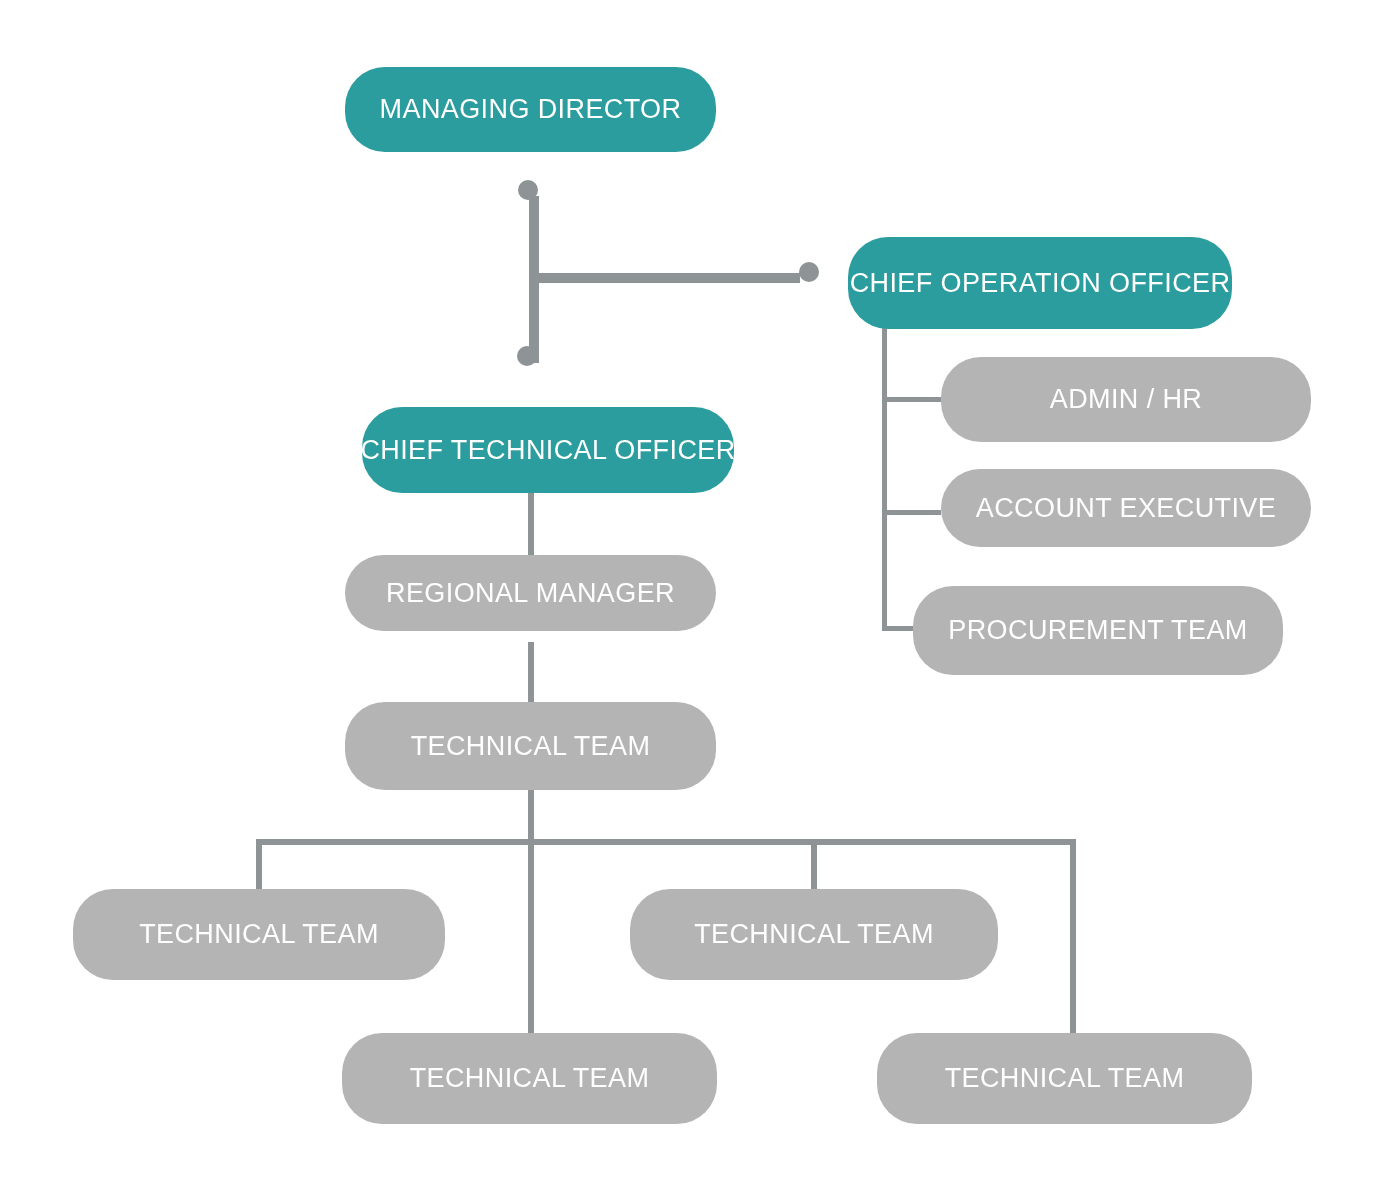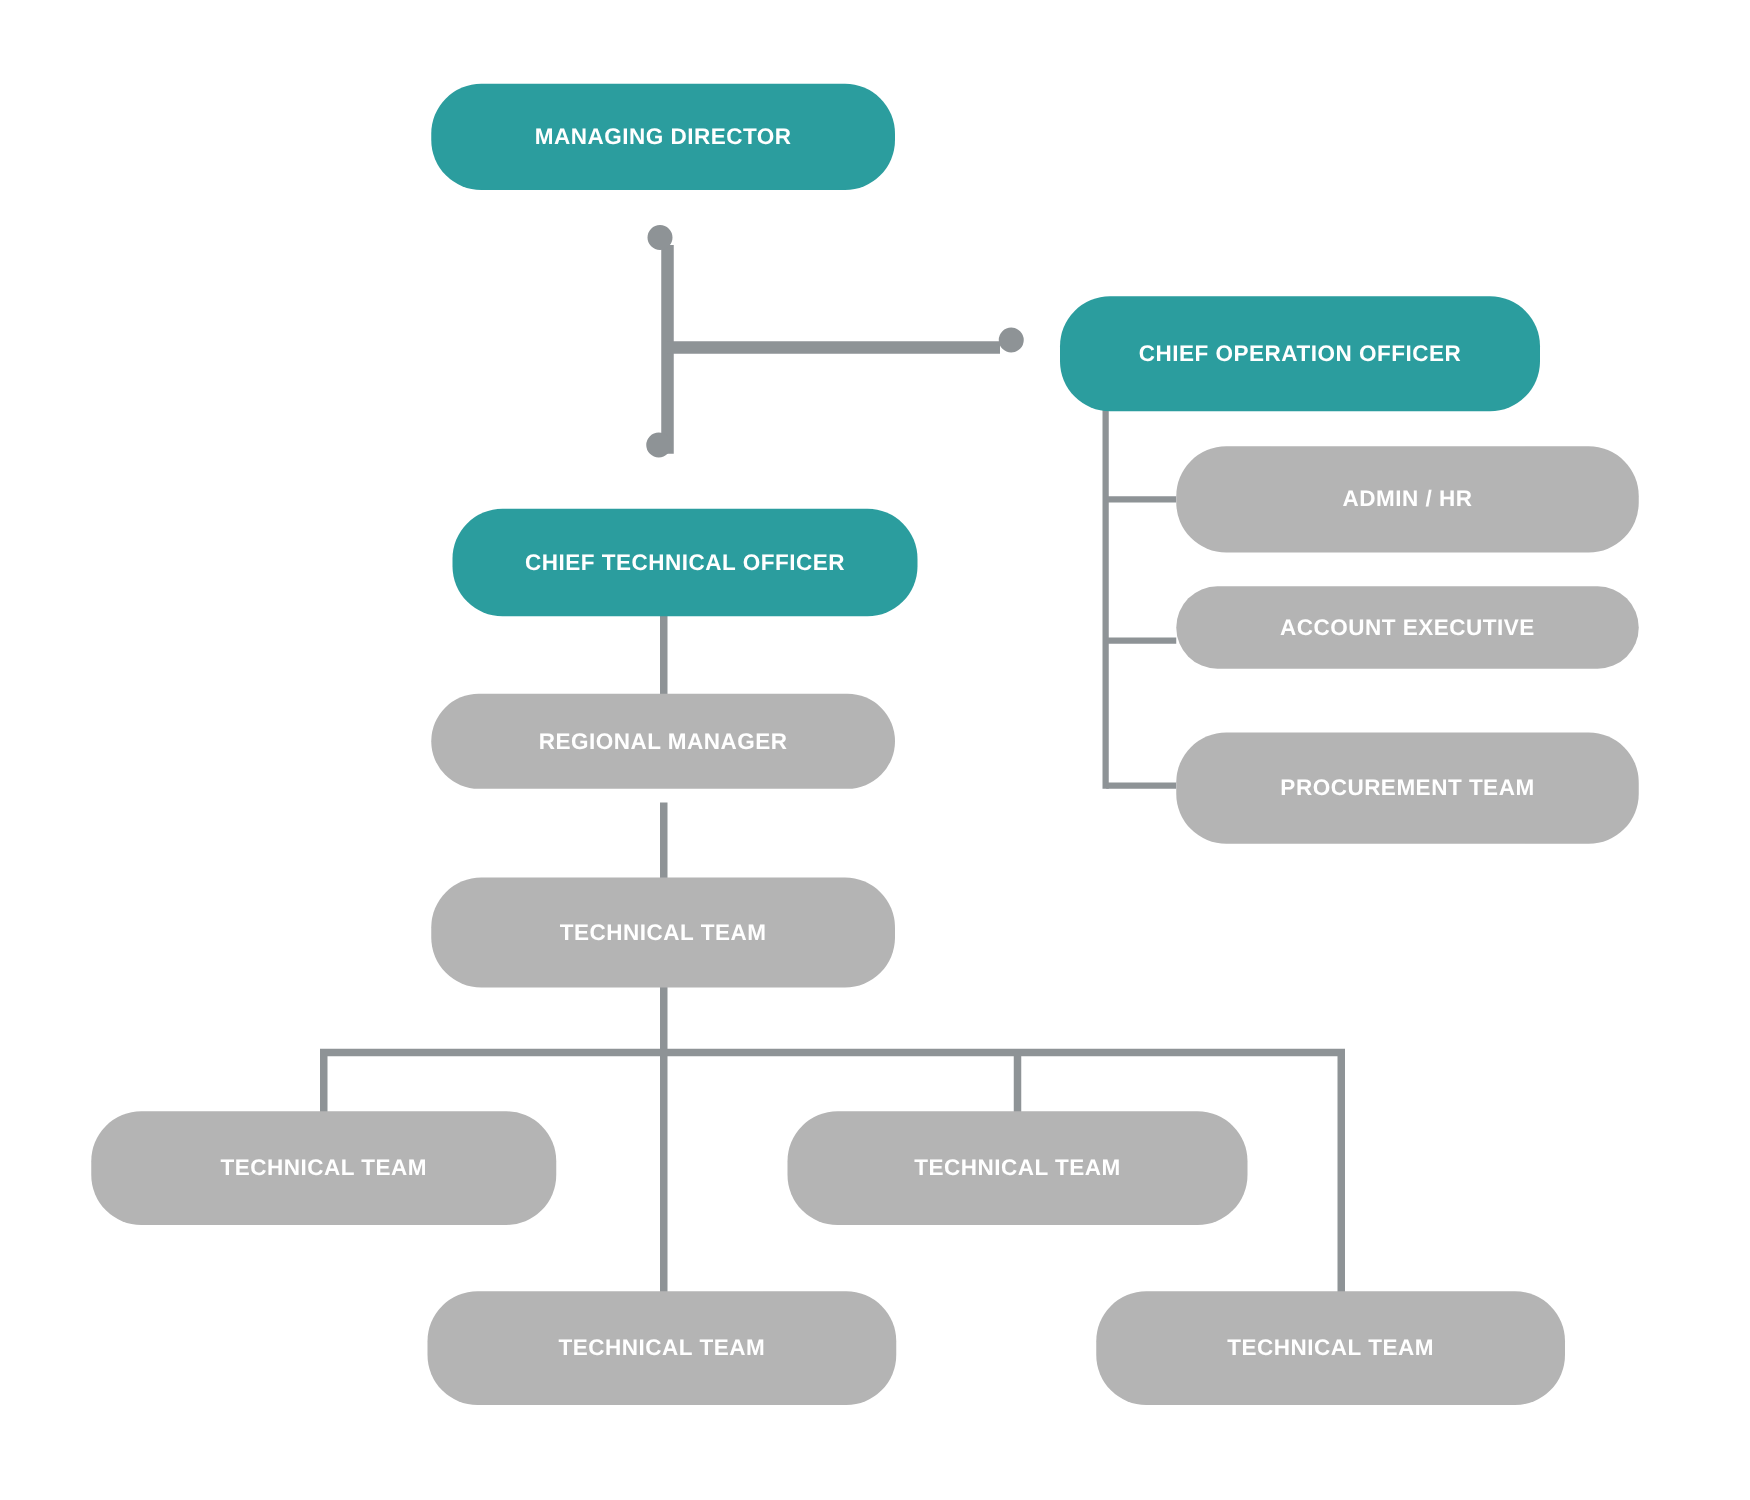--- a/index.html
+++ b/index.html
@@ -22,22 +22,22 @@
   .node {
     position: absolute;
     display: flex;
     align-items: center;
     justify-content: center;
     border-radius: 40px;
     text-align: center;
   }
   .node .label {
     color: var(--label_white);
-    font-weight: bold;
-    font-size: 18px;
+    font-weight: normal;
+    font-size: 27px;
     letter-spacing: 0.4px;
     text-transform: uppercase;
     white-space: nowrap;
   }
   .node.teal { background: var(--teal); }
   .node.gray { background: var(--node_gray); align-items: center; }
   .line {
     position: absolute;
     background: var(--line_gray);
   }
@@ -81,25 +81,25 @@
   </div>
 
   <div class="node teal" style="left:848px; top:237px; width:384px; height:92px;">
     <span class="label">CHIEF OPERATION OFFICER</span>
   </div>
 
   <div class="node gray" style="left:941px; top:357px; width:370px; height:85px;">
     <span class="label">ADMIN / HR</span>
   </div>
 
-  <div class="node gray" style="left:941px; top:469px; width:370px; height:66px;">
+  <div class="node gray" style="left:941px; top:469px; width:370px; height:78px;">
     <span class="label">ACCOUNT EXECUTIVE</span>
   </div>
 
-  <div class="node gray" style="left:941px; top:586px; width:370px; height:89px;">
+  <div class="node gray" style="left:913px; top:586px; width:370px; height:89px;">
     <span class="label">PROCUREMENT TEAM</span>
   </div>
 
   <div class="node teal" style="left:362px; top:407px; width:372px; height:86px;">
     <span class="label">CHIEF TECHNICAL OFFICER</span>
   </div>
 
   <div class="node gray" style="left:345px; top:555px; width:371px; height:76px;">
     <span class="label">REGIONAL MANAGER</span>
   </div>

